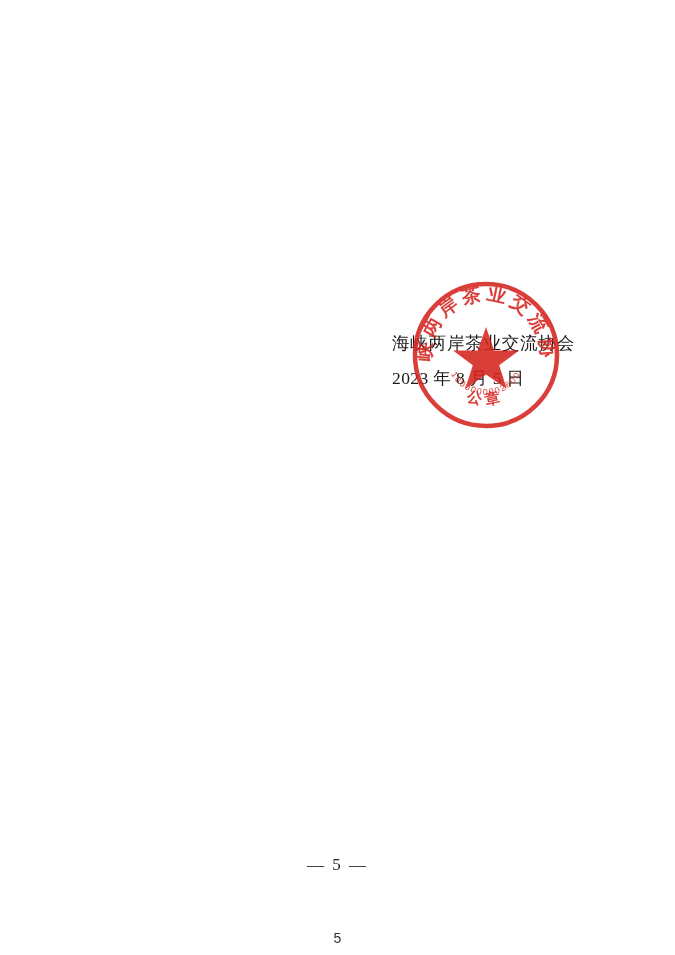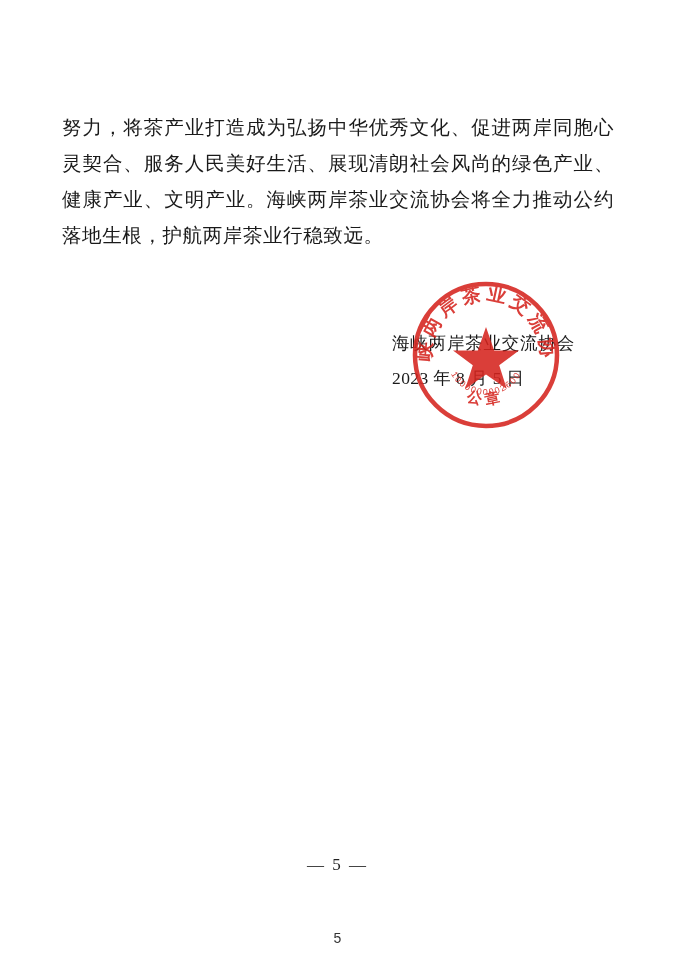--- a/index.html
+++ b/index.html
@@ -116,23 +116,20 @@
     font-family: "Liberation Sans", sans-serif;
     font-size: 14px;
     color: #333333;
   }
 </style>
 </head>
 <body>
 
 <div id="page-sheet">
 
-  <div id="doc-body">
-    <p class="doc-paragraph">努力，将茶产业打造成为弘扬中华优秀文化、促进两岸同胞心灵契合、服务人民美好生活、展现清朗社会风尚的绿色产业、健康产业、文明产业。海峡两岸茶业交流协会将全力推动公约落地生根，护航两岸茶业行稳致远。</p>
-  </div>
 
   <div id="signature-block">
     <div class="sig-line">海峡两岸茶业交流协会</div>
     <div class="sig-date">2023 年 8 月 5 日</div>
   </div>
 
   <div id="official-seal">
     <svg viewBox="0 0 156 156" xmlns="http://www.w3.org/2000/svg">
       <defs>
         <path id="sealArcTop" d="M 23,78 A 55,55 0 0 1 133,78" fill="none"></path>

